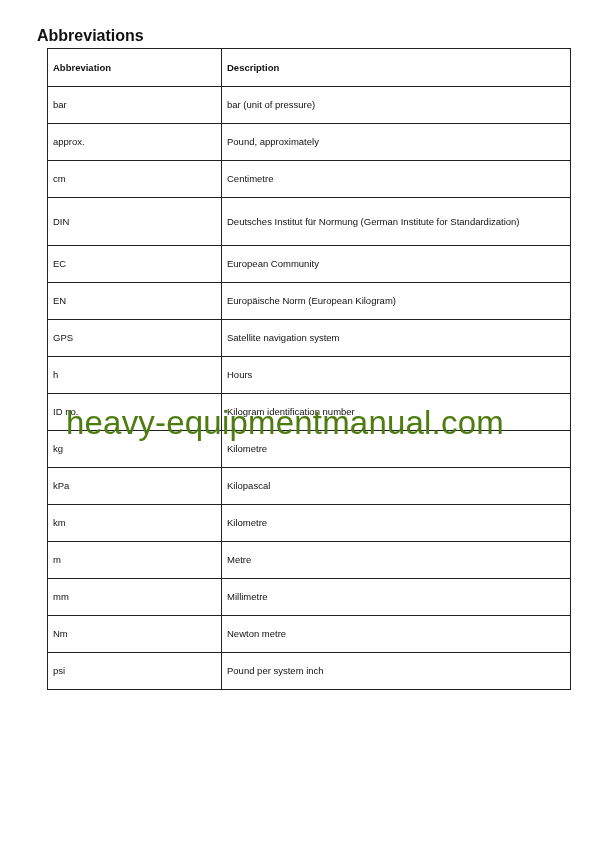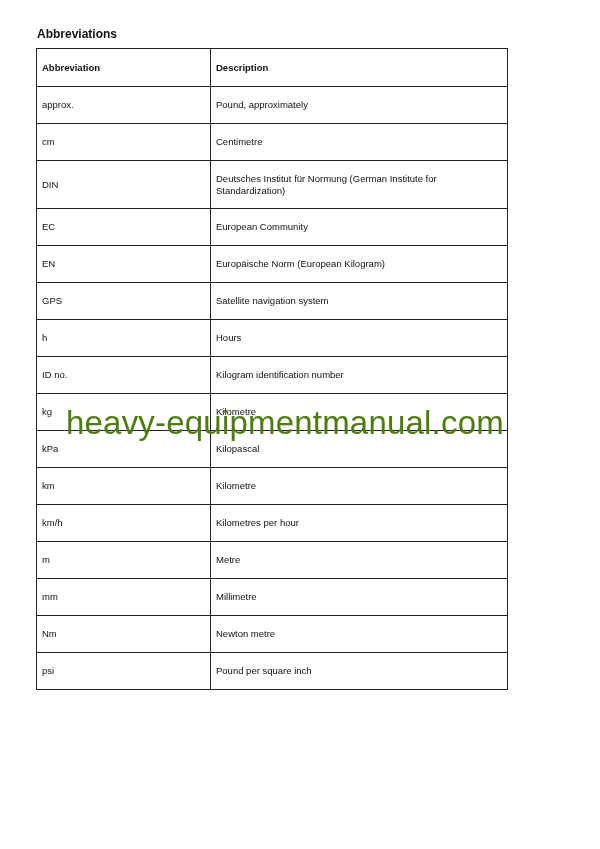--- a/index.html
+++ b/index.html
@@ -1,35 +1,39 @@
 <!DOCTYPE html>
 <html><head>
 <meta charset="utf-8">
 <style>
   html,body{margin:0;padding:0;background:#fff;}
   body{width:600px;height:849px;position:relative;font-family:"Liberation Sans",sans-serif;color:#111;}
-  .title{position:absolute;left:37px;top:27px;font-size:12px;font-weight:bold;}
-  table{position:absolute;left:36px;top:48px;width:472px;border-collapse:collapse;table-layout:fixed;}
+  .title{position:absolute;left:37px;top:27px;font-size:16px;font-weight:bold;}
+  table{position:absolute;left:47px;top:48px;width:524px;border-collapse:collapse;table-layout:fixed;}
   td{border:1.5px solid #222;font-size:9.5px;padding:0 5px;vertical-align:middle;height:36px;line-height:12px;}
   td.c1{width:163px;}
   tr.hdr td{font-weight:bold;height:37px;}
   tr.tall td{height:47px;}
   .wm{position:absolute;left:66px;top:404px;font-size:33px;color:#4d7c0f;white-space:nowrap;letter-spacing:0.2px;}
 </style>
 </head>
 <body>
 
 <div class="title">Abbreviations</div>
 
 <table>
   <tbody>
       <tr class="hdr">
     <td class="c1">Abbreviation</td>
     <td>Description</td>
   </tr>
+  <tr>
+        <td>bar</td>
+        <td>bar (unit of pressure)</td>
+      </tr>
   <tr>
         <td>approx.</td>
         <td>Pound, approximately</td>
       </tr>
   <tr>
         <td>cm</td>
         <td>Centimetre</td>
       </tr>
   <tr class="tall">
         <td>DIN</td>
@@ -61,35 +65,31 @@
       </tr>
   <tr>
         <td>kPa</td>
         <td>Kilopascal</td>
       </tr>
   <tr>
         <td>km</td>
         <td>Kilometre</td>
       </tr>
   <tr>
-        <td>km/h</td>
-        <td>Kilometres per hour</td>
-      </tr>
-  <tr>
         <td>m</td>
         <td>Metre</td>
       </tr>
   <tr>
         <td>mm</td>
         <td>Millimetre</td>
       </tr>
   <tr>
         <td>Nm</td>
         <td>Newton metre</td>
       </tr>
   <tr>
         <td>psi</td>
-        <td>Pound per square inch</td>
+        <td>Pound per system inch</td>
       </tr>
 </tbody>
   </table>
 
 <div class="wm">heavy-equipmentmanual.com</div>
 
 </body></html>

